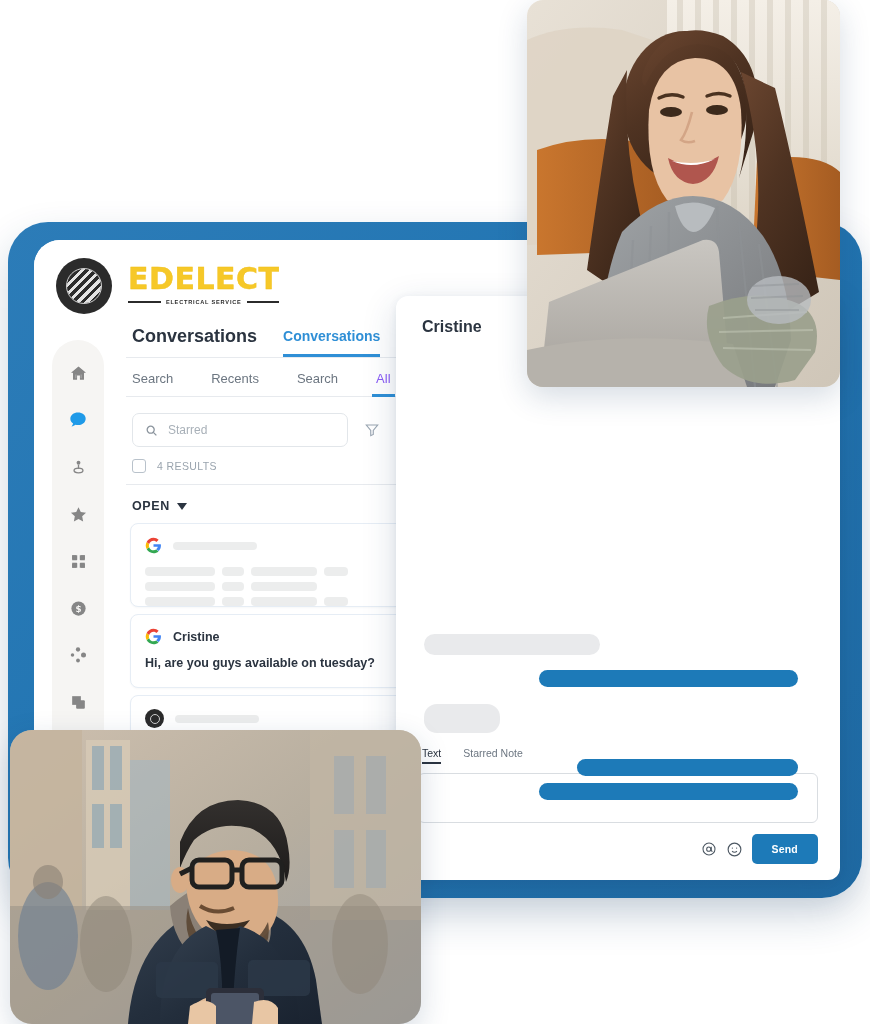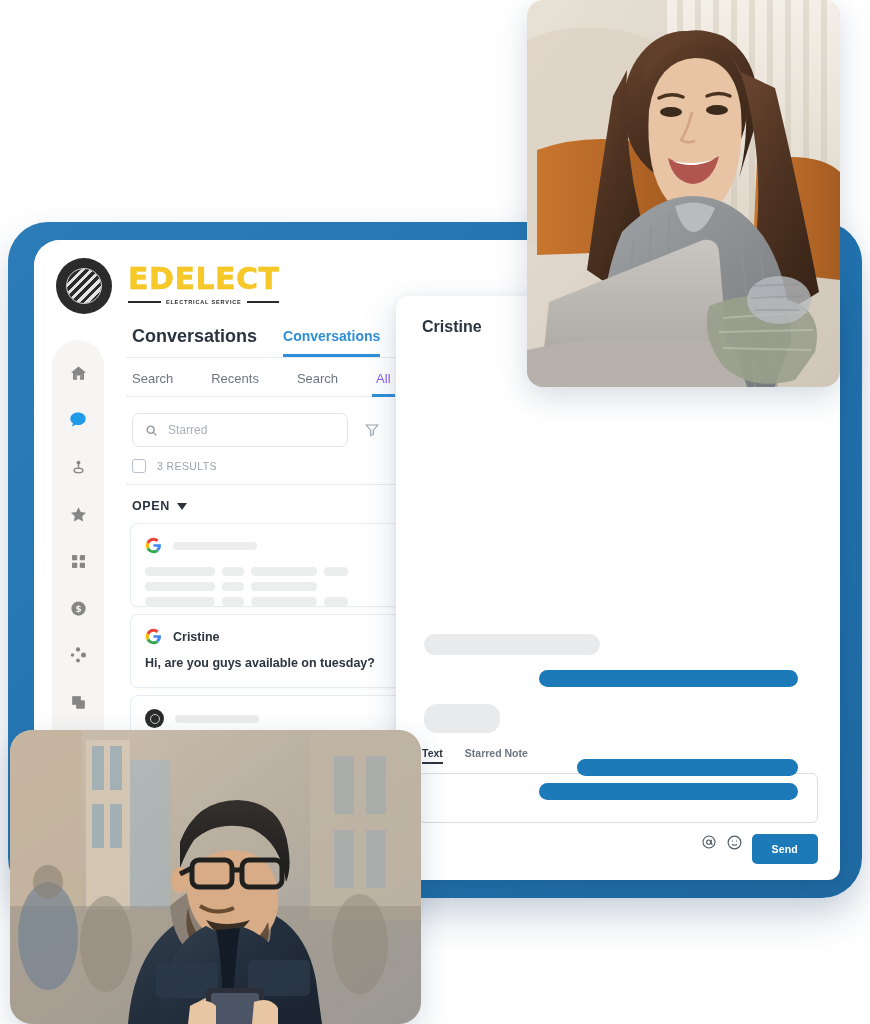--- a/index.html
+++ b/index.html
@@ -193,28 +193,28 @@
   .chat-head {
     padding: 22px 26px 14px 26px;
     font-size: 16px; font-weight: 800; color: #2b3440;
   }
   .chat-body { flex: 1; position: relative; padding: 0 28px; }
   .bubble { position: absolute; border-radius: 13px; }
   .bubble.them { background: #e9eaec; }
   .bubble.me { background: #1d7ab8; }
   .chat-compose { padding: 0 22px 16px 22px; }
   .compose-tabs { display: flex; gap: 22px; padding: 0 4px 9px 4px; }
-  .ctab { font-size: 10.5px; font-weight: 700; color: #6c7681; padding-bottom: 3px; }
+  .ctab { font-size: 10.5px; font-weight: 400; color: #6c7681; padding-bottom: 3px; }
   .ctab.active { color: #2b3440; border-bottom: 2px solid #2b3440; }
   .compose-input {
     height: 50px; border: 1px solid #d9dde1; border-radius: 6px; background:#fff;
   }
   .compose-actions {
     margin-top: 11px;
-    display: flex; align-items: flex-start; justify-content: flex-end; gap: 9px;
+    display: flex; align-items: center; justify-content: flex-end; gap: 9px;
   }
   .compose-actions .act { color: #4d5863; display:flex;align-items:center; }
   .send-btn {
     background: #1d7ab8; color: #fff;
     font-size: 10.5px; font-weight: 800;
     padding: 9px 20px; border-radius: 5px;
     letter-spacing: .2px;
   }
 
   
@@ -355,21 +355,21 @@
               <svg width="16" height="16" viewBox="0 0 24 24" fill="none" stroke="#9aa6b2" stroke-width="1.7">
                   <path d="M4 4h9v16H4z" stroke-linejoin="round"></path>
                   <path d="M20 4 8.5 15.5"></path>
                   <path d="M20 4l-4 .3.3 3.7z" fill="#9aa6b2"></path>
                 </svg>
             </span>
           </div>
 
           <div class="resultrow">
             <span class="checkbox"></span>
-            <span class="results-label">3 RESULTS</span>
+            <span class="results-label">4 RESULTS</span>
             <span class="sort-label">Latest-All</span>
           </div>
 
           <div class="group-head">
             <span>OPEN</span>
             <span class="caret"></span>
           </div>
 
           <div class="convo-list">
 

